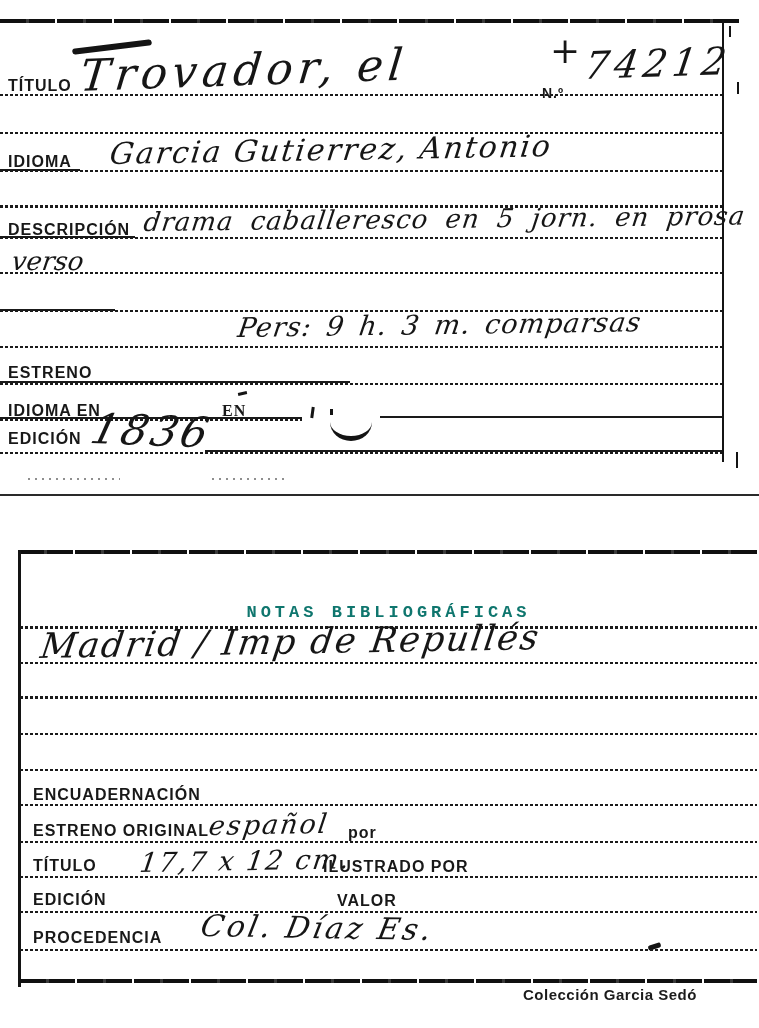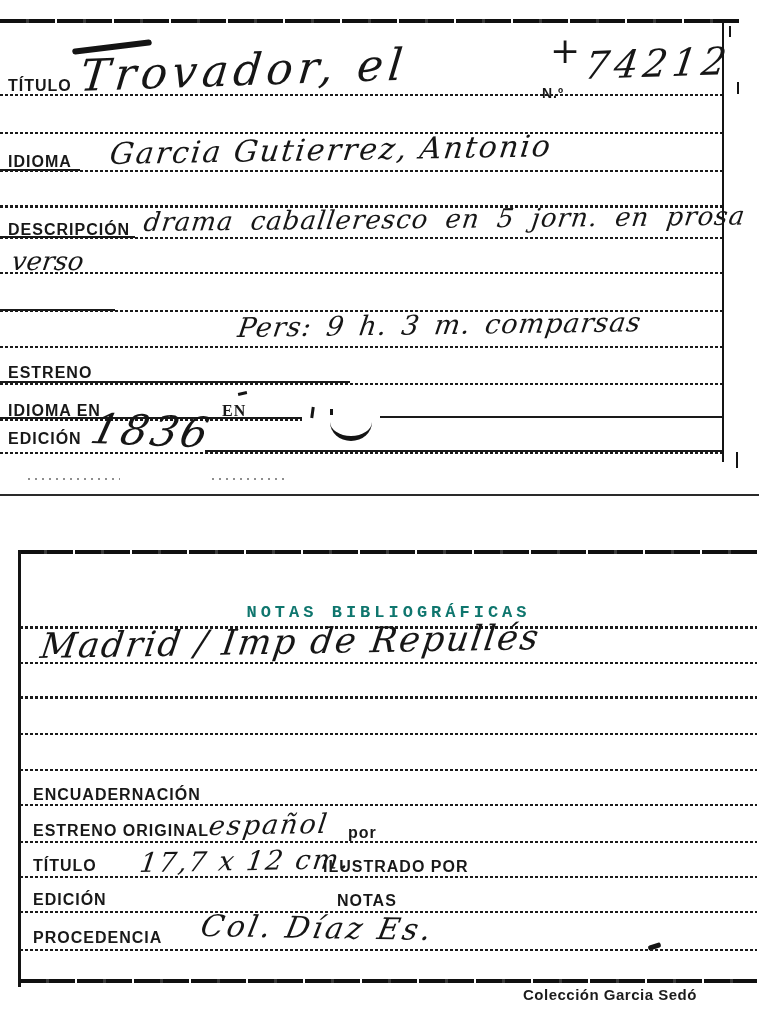--- a/index.html
+++ b/index.html
@@ -119,21 +119,21 @@
     <span class="hw" style="left:207px;top:810px;font-size:27px;letter-spacing:2px;transform:rotate(-1deg) skewX(-9deg);">español</span>
     <span class="lbl" style="left:348px;top:824px;">por</span>
     <div class="rule" style="left:20px;top:841px;width:737px;"></div>
 
     <span class="lbl" style="left:33px;top:857px;">TÍTULO</span>
     <span class="hw" style="left:138px;top:847px;font-size:27px;letter-spacing:2px;transform:rotate(-1deg) skewX(-9deg);">17,7 x 12 cm.</span>
     <span class="lbl" style="left:323px;top:858px;">ILUSTRADO POR</span>
     <div class="rule" style="left:20px;top:876px;width:737px;"></div>
 
     <span class="lbl" style="left:33px;top:891px;">EDICIÓN</span>
-    <span class="lbl" style="left:337px;top:892px;">NOTAS</span>
+    <span class="lbl" style="left:337px;top:892px;">VALOR</span>
     <div class="rule" style="left:20px;top:911px;width:737px;"></div>
 
     <span class="lbl" style="left:33px;top:929px;">PROCEDENCIA</span>
     <span class="hw" style="left:198px;top:908px;font-size:30px;letter-spacing:3px;transform:rotate(1deg) skewX(-10deg);">Col. Díaz Es.</span>
     <div class="mark" style="left:648px;top:944px;width:13px;height:5px;border-radius:2px;transform:rotate(-18deg);"></div>
     <div class="rule" style="left:20px;top:949px;width:737px;"></div>
 
     <div class="edge rough" style="left:20px;top:979px;width:737px;height:4px;"></div>
     <span class="stamp" style="left:523px;top:986px;">Colección Garcia Sedó</span>
   </div>

